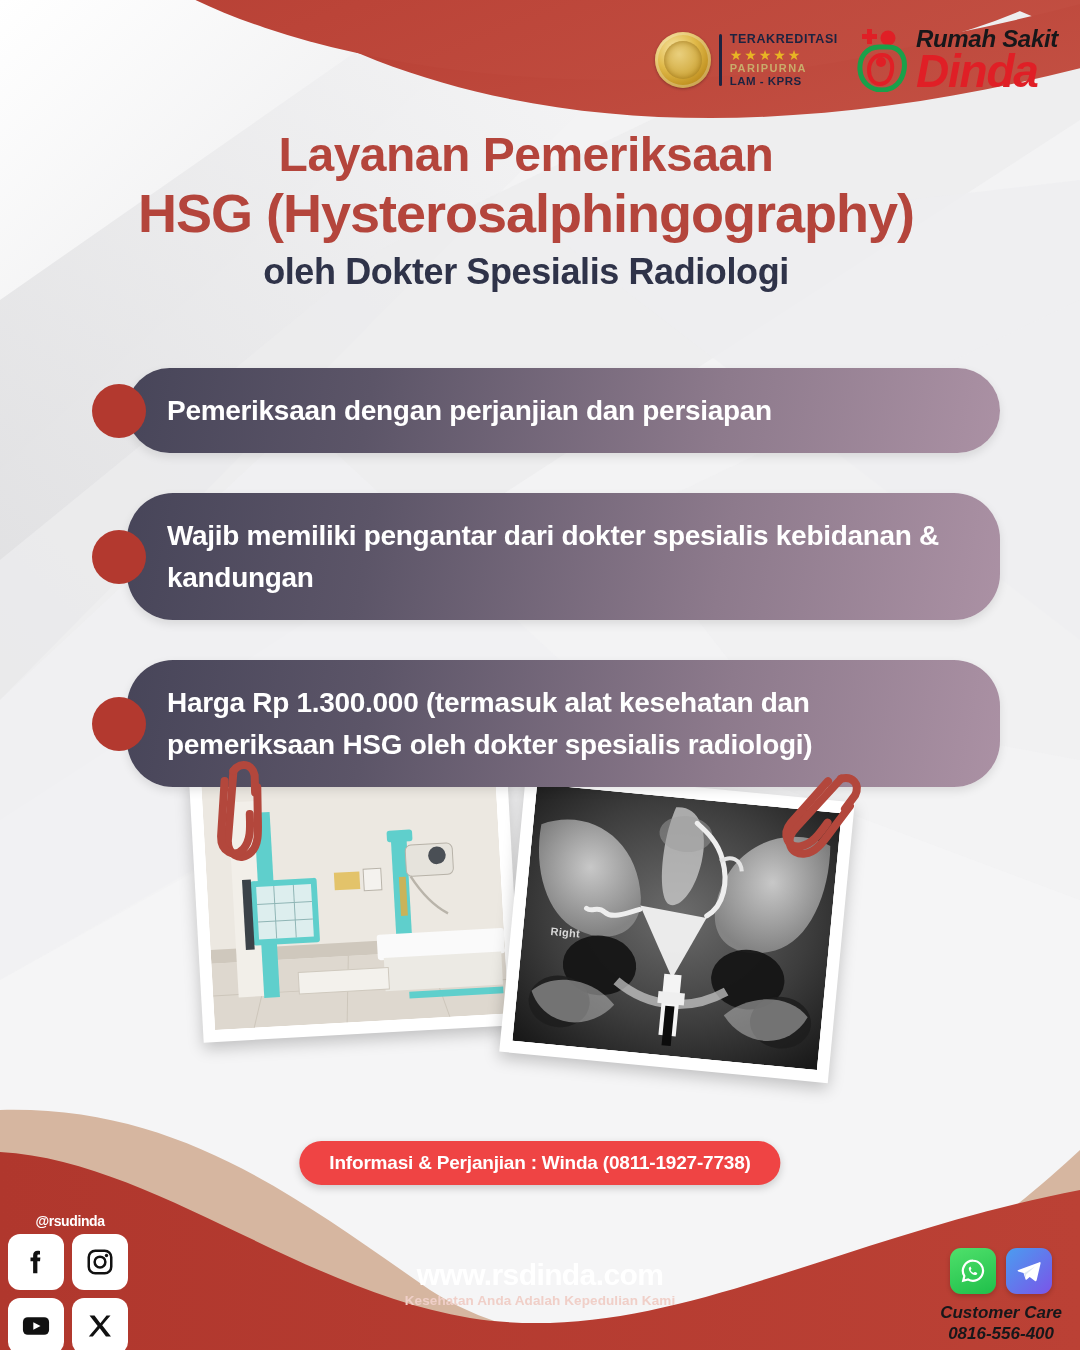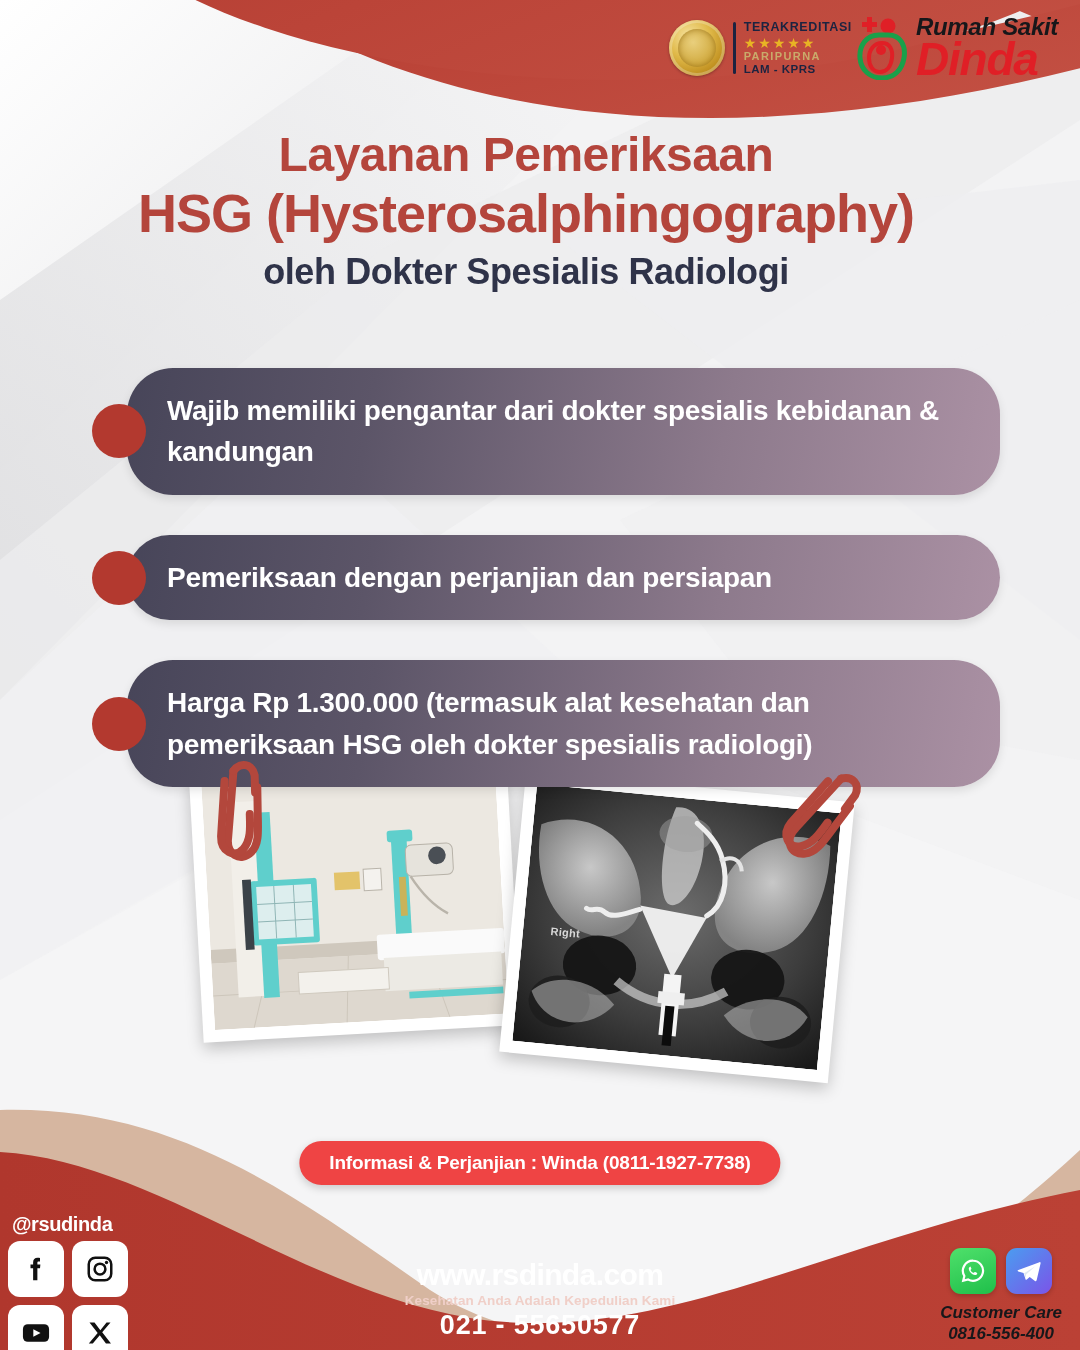--- a/index.html
+++ b/index.html
@@ -9,21 +9,21 @@
     background:#f2f2f3;
     overflow:hidden;
     position:relative;
   }
   .poster { position:absolute; inset:0; overflow:hidden; }
 
   
   .bg-svg { position:absolute; inset:0; width:1080px; height:1350px; }
 
   
-  .header { position:absolute; top:16px; right:22px; display:flex; align-items:center; gap:0; z-index:6; }
+  .header { position:absolute; top:28px; right:22px; display:flex; align-items:center; gap:14px; z-index:6; }
   .accred { display:flex; align-items:center; gap:8px; }
   .medal { width:56px; height:56px; border-radius:50%;
     background:radial-gradient(circle at 35% 30%, #f6e3a0 0%, #e0b949 40%, #bd8c1c 75%, #9c6f10 100%);
     box-shadow:inset 0 0 0 3px rgba(255,255,255,.25), 0 1px 3px rgba(0,0,0,.3);
     position:relative; }
   .medal::after { content:""; position:absolute; inset:9px; border-radius:50%;
     background:radial-gradient(circle at 40% 35%, #e9cf7d, #c79a23);
     box-shadow:inset 0 0 6px rgba(120,80,0,.55); }
   .accred-sep { width:3px; height:52px; background:#1c2340; border-radius:2px; }
   .accred-txt { line-height:1.08; }
@@ -69,22 +69,22 @@
     font-size:11px; font-weight:bold; letter-spacing:.3px; z-index:3; }
 
   
   .info-banner { position:absolute; left:50%; top:1141px; transform:translateX(-50%);
     background:#ef4444; color:#fff; border-radius:24px; padding:11px 30px;
     font-size:19px; font-weight:bold; letter-spacing:-.2px; z-index:6;
     box-shadow:0 3px 8px rgba(0,0,0,.18); white-space:nowrap; }
 
   
   .social { position:absolute; left:8px; top:1213px; z-index:7; }
-  .handle { color:#fff; font-size:20px; font-weight:bold; letter-spacing:-.4px;
-    margin-bottom:5px; padding-left:4px; }
+  .handle { color:#fff; font-size:14px; font-weight:bold; letter-spacing:-.4px;
+    margin-bottom:5px; padding-left:4px;text-align:center; }
   .icon-grid { display:grid; grid-template-columns:repeat(2,56px); gap:8px; }
   .soc-btn { width:56px; height:56px; background:#fff; border-radius:12px;
     display:flex; align-items:center; justify-content:center; }
 
   
   .footer-center { position:absolute; left:0; top:1258px; width:1080px; text-align:center; z-index:7; }
   .fc-web { font-size:30px; font-weight:bold; color:#fff; letter-spacing:-.6px; }
   .fc-tag { font-size:13.5px; font-weight:bold; color:#f0cfc8; letter-spacing:.1px; margin:1px 0 2px; }
   .fc-phone { font-size:27px; font-weight:bold; color:#fff; letter-spacing:.8px; }
 
@@ -174,28 +174,28 @@
     <div class="title-1">Layanan Pemeriksaan</div>
     <div class="title-2">HSG (Hysterosalphingography)</div>
     <div class="title-3">oleh Dokter Spesialis Radiologi</div>
   </div>
 
   <div class="pills">
 
     <div class="pill-row">
       <div class="dot"></div>
       <div class="pill">
-        <p>Wajib memiliki pengantar dari dokter spesialis kebidanan &amp; kandungan</p>
+        <p>Pemeriksaan dengan perjanjian dan persiapan</p>
       </div>
     </div>
 
     <div class="pill-row">
       <div class="dot"></div>
       <div class="pill">
-        <p>Pemeriksaan dengan perjanjian dan persiapan</p>
+        <p>Wajib memiliki pengantar dari dokter spesialis kebidanan &amp; kandungan</p>
       </div>
     </div>
 
     <div class="pill-row">
       <div class="dot"></div>
       <div class="pill">
         <p>Harga Rp 1.300.000 (termasuk alat kesehatan dan pemeriksaan HSG oleh dokter spesialis radiologi)</p>
       </div>
     </div>
   </div>
@@ -332,21 +332,20 @@
         <svg width="28" height="28" viewBox="0 0 24 24">
           <path d="M3 3h4.3l5 6.6L17.6 3H21l-7.1 8.3L21.4 21h-4.3l-5.3-7-6 7H2.4l7.6-8.9L3 3z" fill="#111"></path>
         </svg>
       </div>
     </div>
   </div>
 
   <div class="footer-center">
     <div class="fc-web">www.rsdinda.com</div>
     <div class="fc-tag">Kesehatan Anda Adalah Kepedulian Kami</div>
-    <div class="fc-phone">021 - 55650577</div>
   </div>
 
   <div class="cc">
     <div class="cc-icons">
       <div class="cc-ico cc-wa">
         <svg width="28" height="28" viewBox="0 0 24 24">
           <path d="M12 3.2A8.6 8.6 0 0 0 4.6 16.3L3.6 20.4l4.2-1.1A8.6 8.6 0 1 0 12 3.2z" fill="none" stroke="#fff" stroke-width="1.9"></path>
           <path d="M9.2 8.1c.3-.1.6 0 .8.4l.6 1.3c.1.3 0 .5-.2.7l-.4.4c-.1.2-.1.4 0 .6.5.9 1.3 1.6 2.2 2 .2.1.4.1.6-.1l.4-.4c.2-.2.5-.3.7-.2l1.3.6c.4.2.5.5.4.8-.2.9-1.1 1.4-2 1.3-2.6-.4-4.8-2.6-5.2-5.2-.1-.9.4-1.8 1.3-2.2z" fill="#fff"></path>
         </svg>
       </div>

